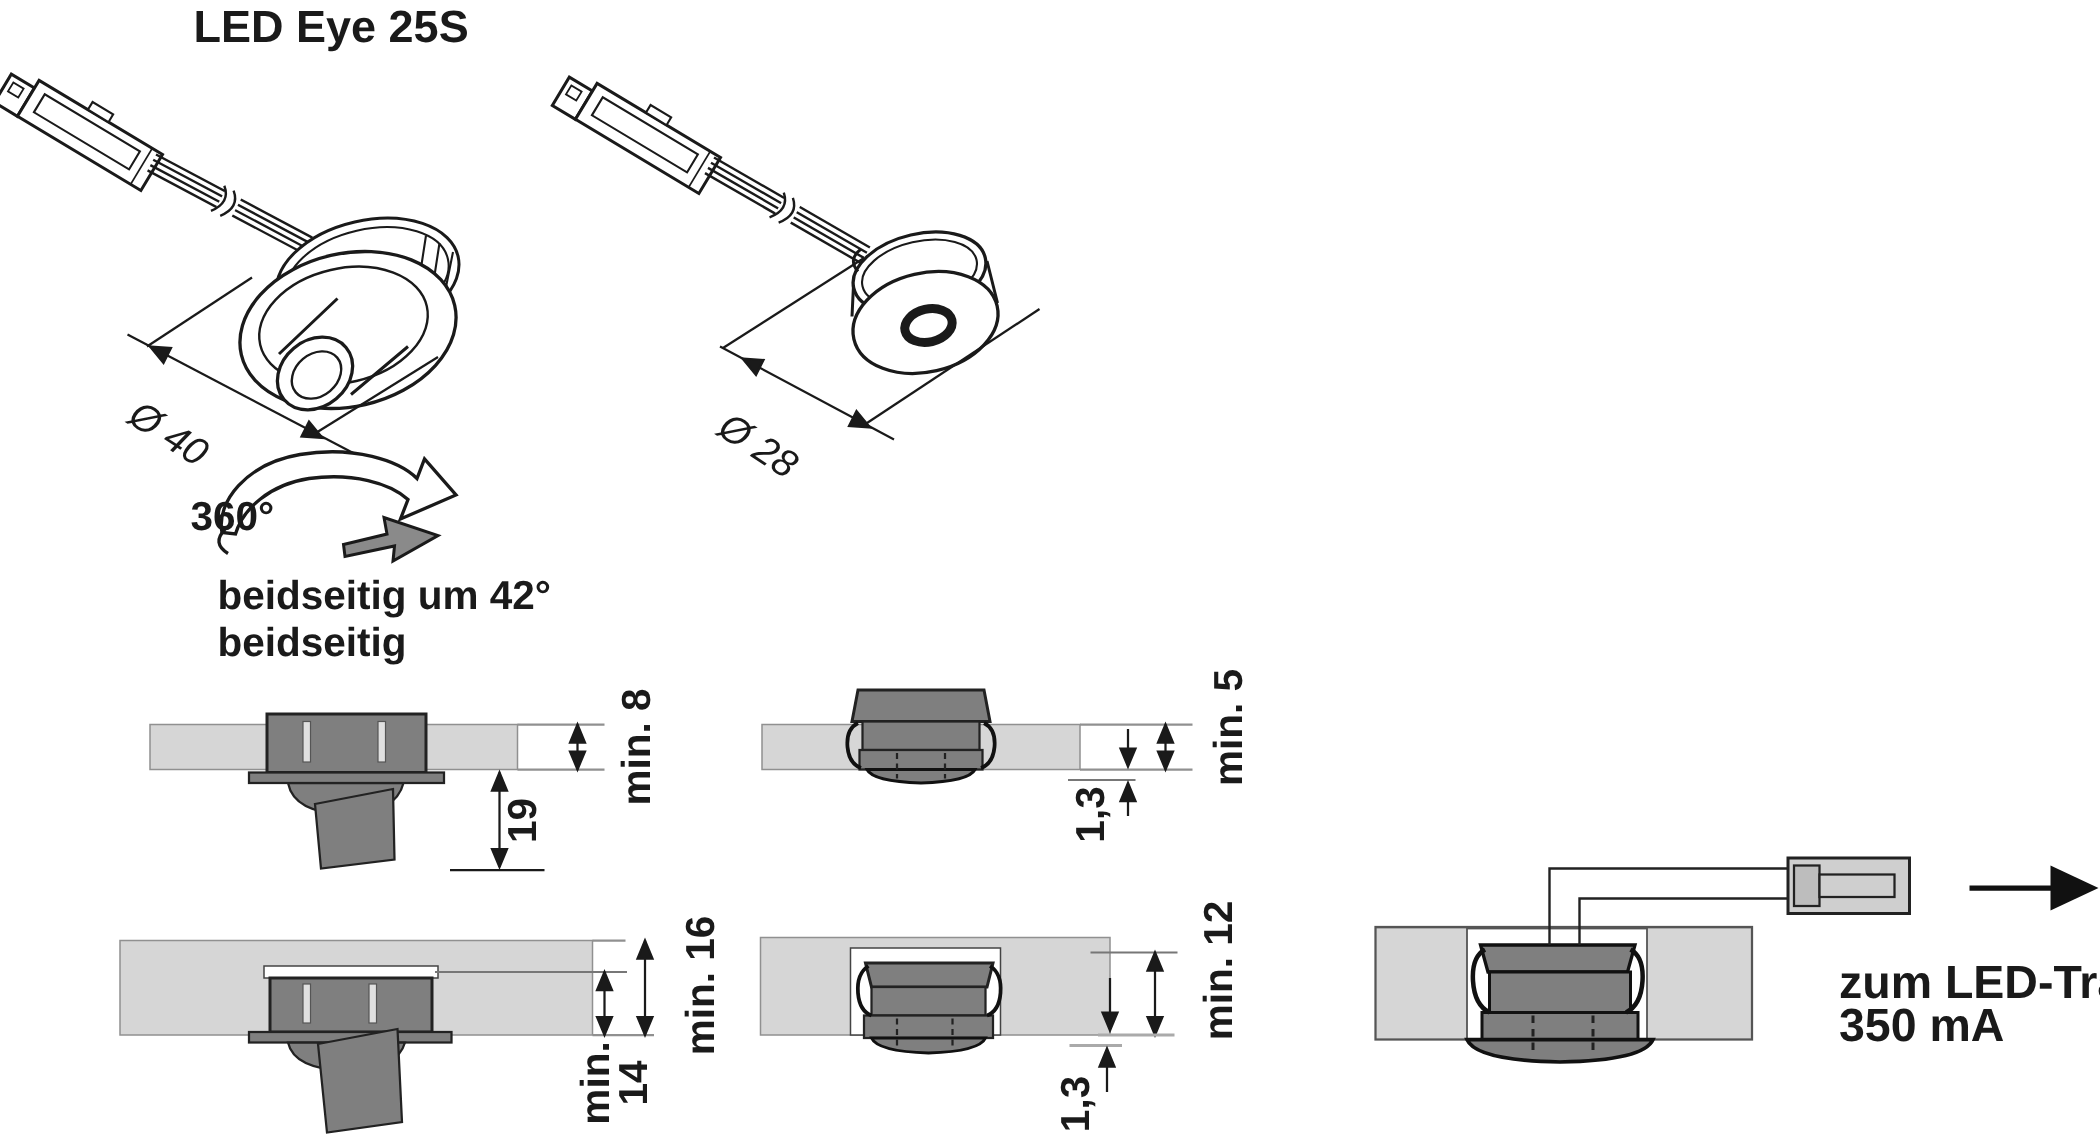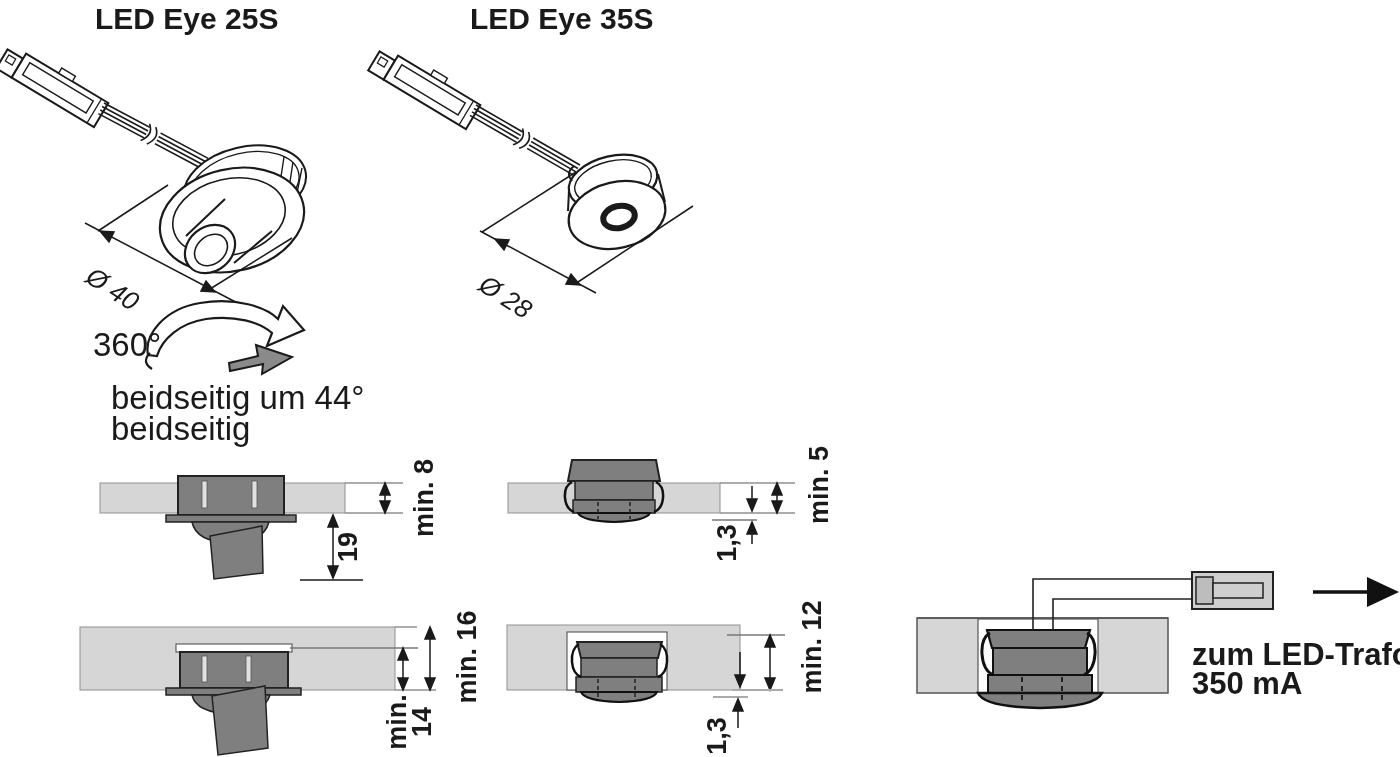--- a/index.html
+++ b/index.html
@@ -1,33 +1,32 @@
 <!DOCTYPE html>
 <html><head>
 <meta charset="utf-8">
 <style>
   html,body{margin:0;padding:0;background:#fff;}
   #stage{position:relative;width:1400px;height:757px;background:#fff;overflow:hidden;
          font-family:"Liberation Sans",sans-serif;color:#1a1a1a;}
-  .abs{position:absolute;}
+  .abs{position:absolute;margin-left:34px;}
   .title{font-size:30px;font-weight:bold;letter-spacing:0px;}
-  .cap{font-size:33px;font-weight:normal;line-height:31px;}
+  .cap{font-size:27px;font-weight:bold;line-height:31px;}
   svg{position:absolute;overflow:visible;}
   svg text{font-family:"Liberation Sans",sans-serif;font-weight:bold;fill:#1a1a1a;}
   text.dim{font-size:27px;}
   text.dia{font-size:26px;font-weight:normal;font-style:italic;}
   .wiring-text{font-size:31px;font-weight:bold;line-height:29px;white-space:nowrap;}
 </style>
 </head>
 <body>
 
 <div id="stage">
 
   <div class="abs title" style="left:95px;top:2px;">LED Eye 25S</div>
-  <div class="abs title" style="left:470px;top:2px;">LED Eye 35S</div>
 
   <svg style="left:0;top:35px;" width="350" height="295" viewBox="0 0 350 295">
     <defs>
       <g id="conn" fill="#fff" stroke="#1a1a1a" stroke-width="2">
         <rect x="-18" y="2" width="18" height="22"></rect>
         <rect x="-14" y="6" width="8" height="7" stroke-width="1.2"></rect>
         <rect x="0" y="-4" width="96" height="28"></rect>
         <rect x="8" y="2" width="74" height="14" stroke-width="1.4"></rect>
         <rect x="38" y="-10" width="16" height="6" stroke-width="1.4"></rect>
         <line x1="88" y1="-4" x2="88" y2="24" stroke-width="1.2"></line>
@@ -94,21 +93,21 @@
     <text class="dia" transform="translate(97,254) rotate(33)">Ø 28</text>
   </svg>
 
   <svg style="left:140px;top:293px;" width="185" height="95" viewBox="0 0 185 95">
     <path d="M8,62 C4,42 24,16 60,10 C96,4 126,14 138,26 L143,13 L164,37 L127,53 L132,40 C120,29 95,22 66,26 C40,30 22,46 17,63 Z" fill="#fff" stroke="#1a1a1a" stroke-width="2.2"></path>
     <path d="M10,60 q-9,9 2,16" fill="none" stroke="#1a1a1a" stroke-width="2.2"></path>
     <path d="M89,70 L118,63 L116,52 L152,64 L122,81 L123,71 L90,78 Z" fill="#8a8a8a" stroke="#1a1a1a" stroke-width="2"></path>
   </svg>
   <div class="abs cap" style="left:93px;top:329px;">360°</div>
   <div class="abs cap" style="left:111px;top:382px;">
-    <div>beidseitig um 44°</div>
+    <div>beidseitig um 42°</div>
     <div>beidseitig</div>
   </div>
 
   <svg style="left:60px;top:450px;" width="360" height="150" viewBox="0 0 360 150">
     <rect x="40" y="33" width="245" height="30" fill="#d6d6d6" stroke="#909090"></rect>
     <line x1="285" y1="33" x2="343" y2="33" stroke="#909090" stroke-width="1.5"></line>
     <line x1="285" y1="63" x2="343" y2="63" stroke="#909090" stroke-width="1.5"></line>
     <g>
       <rect x="118" y="26" width="106" height="39" fill="#7f7f7f" stroke="#222" stroke-width="2"></rect>
       <rect x="142" y="31" width="5" height="27" fill="#e0e0e0" stroke="#555" stroke-width="0.8"></rect>

